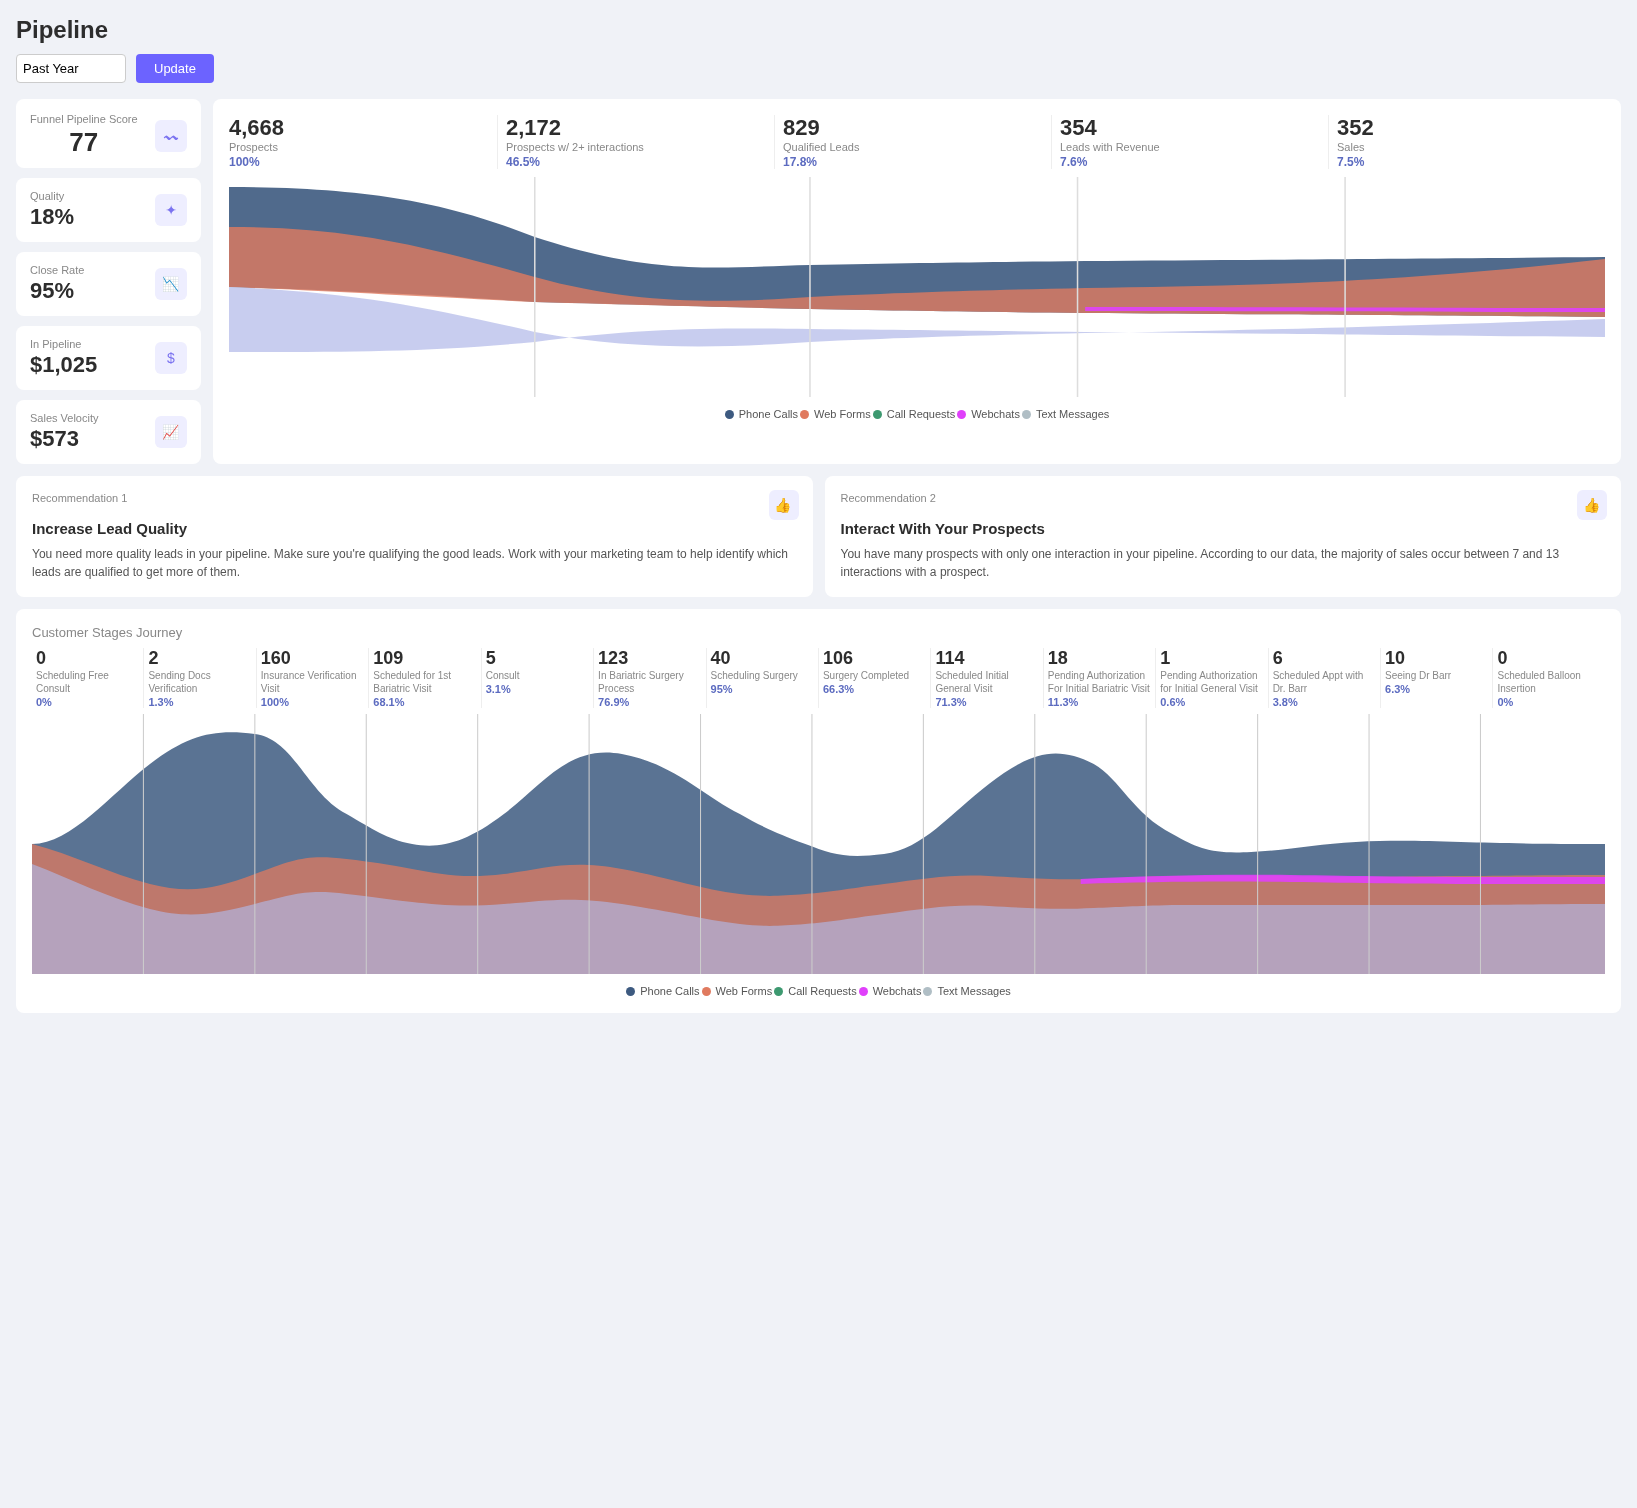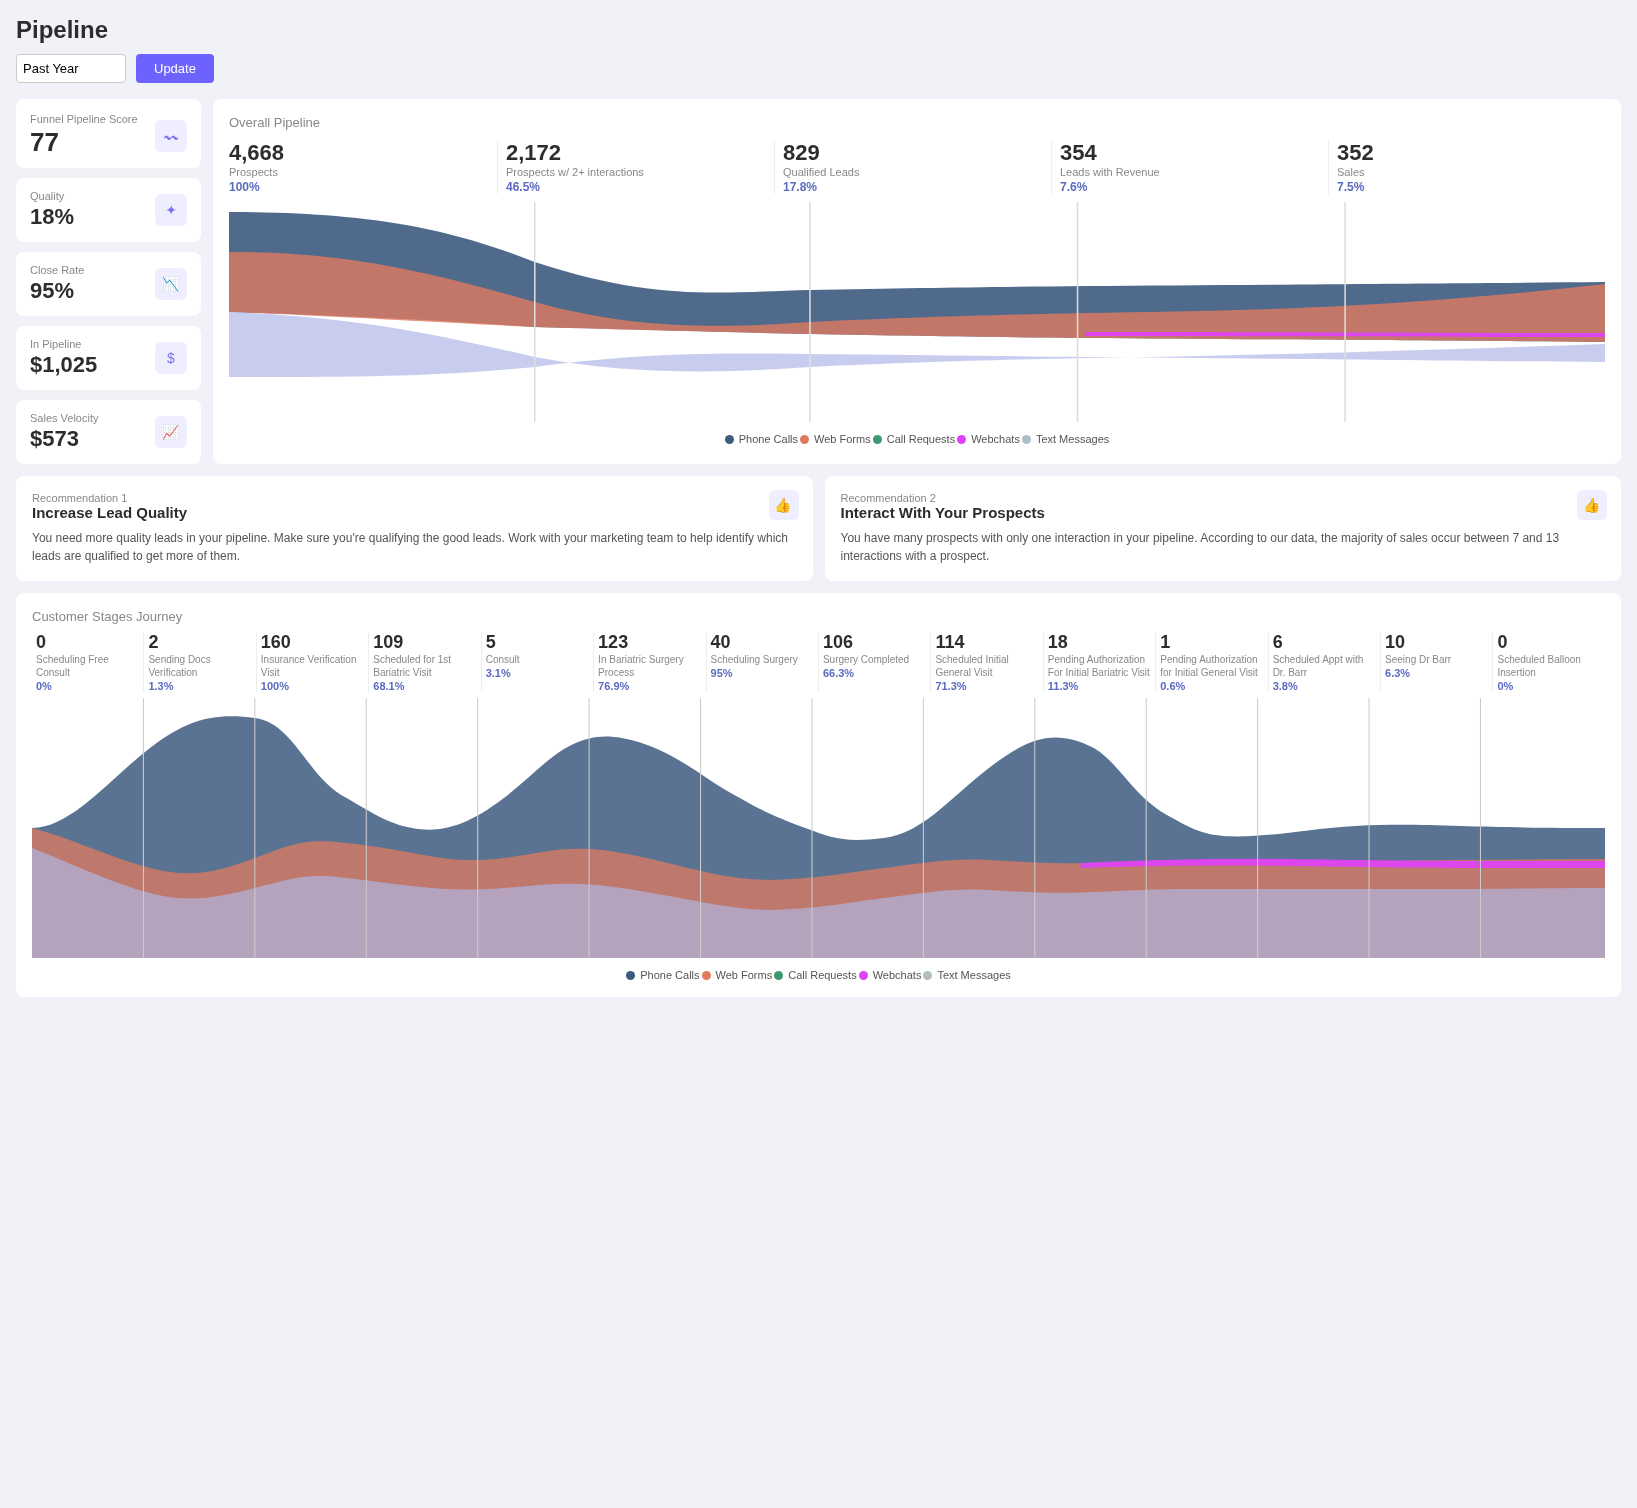--- a/index.html
+++ b/index.html
@@ -11,21 +11,21 @@
 
     .top-bar { display: flex; align-items: center; gap: 10px; margin-bottom: 16px; }
     .period-select { border: 1px solid #ccc; border-radius: 4px; padding: 6px 28px 6px 6px; font-size: 13px; background: white; appearance: none; cursor: pointer; }
     .update-btn { background: #6c63ff; color: white; border: none; border-radius: 4px; padding: 7px 18px; font-size: 13px; cursor: pointer; font-weight: 500; }
 
     .main-grid { display: grid; grid-template-columns: 185px 1fr; gap: 12px; margin-bottom: 12px; }
 
     .left-panel { display: flex; flex-direction: column; gap: 10px; }
 
     .metric-card { background: white; border-radius: 8px; padding: 12px 14px; display: flex; justify-content: space-between; align-items: center; }
-    .metric-card.big { padding: 14px 14px 10px; }
+    .metric-card.big { padding: 14px 14px 10px; text-align: center; }
     .metric-label { font-size: 11px; color: #888; margin-bottom: 2px; }
     .metric-value { font-size: 26px; font-weight: 700; color: #2d2d2d; }
     .metric-value.normal { font-size: 22px; }
     .metric-icon { width: 32px; height: 32px; background: #eeeeff; border-radius: 6px; display: flex; align-items: center; justify-content: center; color: #7b73f0; font-size: 14px; flex-shrink: 0; }
 
     .pipeline-card { background: white; border-radius: 8px; padding: 16px; }
     .pipeline-title { font-size: 13px; color: #888; margin-bottom: 10px; }
 
     .pipeline-stats { display: flex; gap: 0; margin-bottom: 8px; }
     .stat-col { flex: 1; padding: 0 8px; border-right: 1px solid #eee; }
@@ -36,21 +36,21 @@
     .stat-pct { font-size: 12px; color: #5c6bc0; font-weight: 600; }
 
     .funnel-svg { width: 100%; height: 220px; }
 
     .legend { display: flex; justify-content: center; gap: 2px; margin-top: 8px; flex-wrap: wrap; }
     .legend-item { display: flex; align-items: center; gap: 5px; font-size: 11px; color: #555; }
     .legend-dot { width: 9px; height: 9px; border-radius: 50%; }
 
     .recommendations { display: grid; grid-template-columns: 1fr 1fr; gap: 12px; margin-bottom: 12px; }
     .rec-card { background: white; border-radius: 8px; padding: 16px; position: relative; }
-    .rec-label { font-size: 11px; color: #888; margin-bottom: 0; }
+    .rec-label { font-size: 11px; color: #888; margin-bottom: 16px; }
     .rec-title { font-size: 15px; font-weight: 700; color: #2d2d2d; margin-bottom: 8px; }
     .rec-text { font-size: 12px; color: #555; line-height: 1.5; }
     .rec-icon { position: absolute; top: 14px; right: 14px; width: 30px; height: 30px; background: #eeeeff; border-radius: 6px; display: flex; align-items: center; justify-content: center; color: #7b73f0; font-size: 14px; }
 
     .journey-card { background: white; border-radius: 8px; padding: 16px; }
     .journey-title { font-size: 13px; color: #888; margin-bottom: 8px; }
 
     .journey-stages { display: flex; gap: 0; margin-bottom: 6px; overflow-x: auto; }
     .stage-col { flex: 1; min-width: 60px; padding: 0 4px; border-right: 1px solid #eee; }
     .stage-col:last-child { border-right: none; }
@@ -110,21 +110,20 @@
       <div class="metric-card">
         <div>
           <div class="metric-label">Sales Velocity</div>
           <div class="metric-value normal">$573</div>
         </div>
         <div class="metric-icon">📈</div>
       </div>
     </div>
 
     <div class="pipeline-card">
-      <div class="pipeline-title">Overall Pipeline</div>
       <div class="pipeline-stats">
 
       <div class="stat-col">
     <div class="stat-num">4,668</div>
     <div class="stat-lbl">Prospects</div>
     <div class="stat-pct">100%</div>
   </div>
           <div class="stat-col">
     <div class="stat-num">2,172</div>
     <div class="stat-lbl">Prospects w/ 2+ interactions</div>

